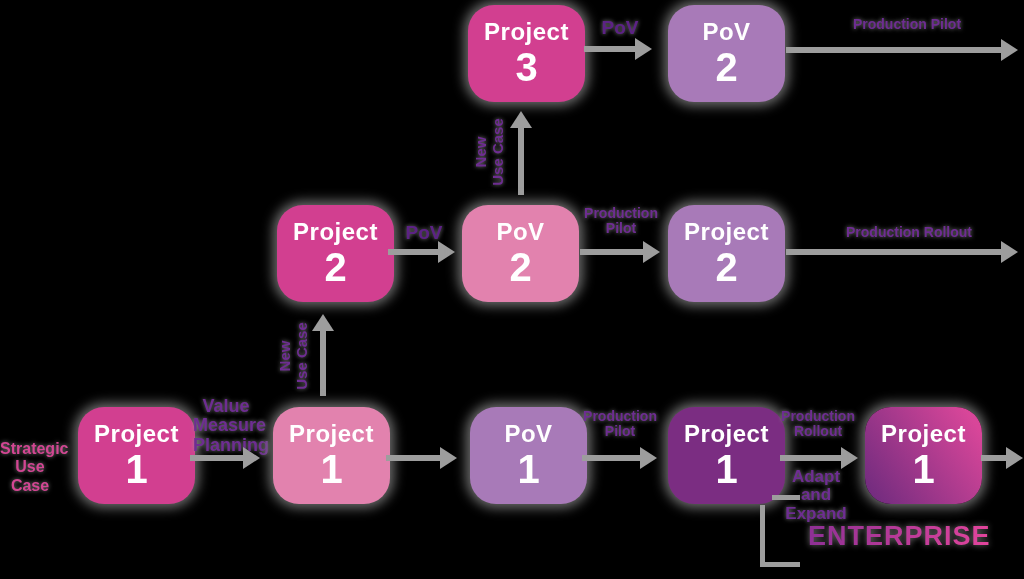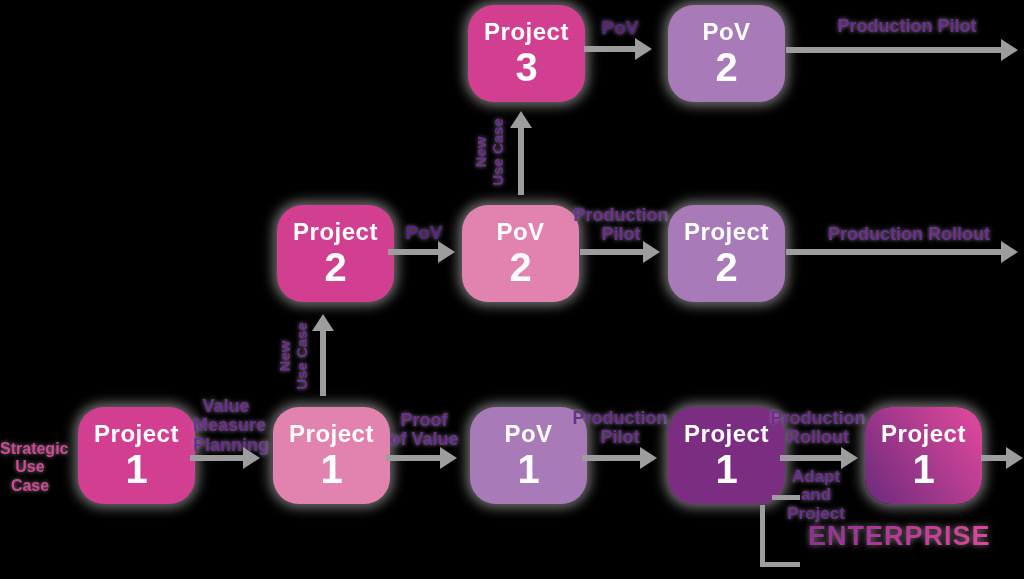--- a/index.html
+++ b/index.html
@@ -25,21 +25,21 @@
   .harrow{position:absolute;height:22px;display:flex;align-items:center;}
   .hline{flex:1;height:6px;background:#9d9d9d;}
   .hhead{width:0;height:0;border-left:17px solid #9d9d9d;border-top:11px solid transparent;border-bottom:11px solid transparent;}
   .varrow{position:absolute;width:22px;display:flex;flex-direction:column;align-items:center;}
   .vhead{width:0;height:0;border-bottom:17px solid #9d9d9d;border-left:11px solid transparent;border-right:11px solid transparent;}
   .vline{width:6px;flex:1;background:#9d9d9d;}
   .connector{position:absolute;background:#9d9d9d;}
   
   .alabel{
     position:absolute;color:#6e2d92;font-weight:bold;text-align:center;
-    font-size:18px;line-height:1.08;white-space:pre-line;
+    font-size:14px;line-height:1.08;white-space:pre-line;
     text-shadow:0 0 4px rgba(150,150,150,0.85);
   }
   .pov-label{color:#5c2285;font-size:19px;}
   .vlabel{
     position:absolute;width:90px;height:36px;color:#6e2d92;font-weight:bold;text-align:center;
     font-size:15px;line-height:1.1;white-space:pre-line;transform:rotate(-90deg);
     text-shadow:0 0 4px rgba(150,150,150,0.85);
   }
   .strategic{
     position:absolute;color:#d34693;font-weight:bold;text-align:center;
@@ -142,22 +142,20 @@
   <div class="harrow" style="left:190px;top:447px;width:70px;">
     <div class="hline"></div>
     <div class="hhead"></div>
   </div>
 
   <div class="box pink" style="left:273px;top:407px;">
     <div class="box-title">Project</div>
     <div class="box-num">1</div>
   </div>
 
-  <div class="alabel" style="left:374px;top:411px;width:100px;">Proof
-of Value</div>
   <div class="harrow" style="left:386px;top:447px;width:71px;">
     <div class="hline"></div>
     <div class="hhead"></div>
   </div>
 
   <div class="box lavender" style="left:470px;top:407px;">
     <div class="box-title">PoV</div>
     <div class="box-num">1</div>
   </div>
 
@@ -175,21 +173,21 @@
 
   <div class="alabel" style="left:768px;top:409px;width:100px;">Production
 Rollout</div>
   <div class="harrow" style="left:780px;top:447px;width:78px;">
     <div class="hline"></div>
     <div class="hhead"></div>
   </div>
 
   <div class="alabel" style="left:776px;top:468px;width:80px;font-size:17px;">Adapt
 and
-Project</div>
+Expand</div>
 
   <div class="connector" style="left:772px;top:495px;width:28px;height:5px;"></div>
   <div class="connector" style="left:760px;top:505px;width:5px;height:62px;"></div>
   <div class="connector" style="left:760px;top:562px;width:40px;height:5px;"></div>
 
   <div class="box gradient" style="left:865px;top:407px;">
     <div class="box-title">Project</div>
     <div class="box-num">1</div>
   </div>
 

